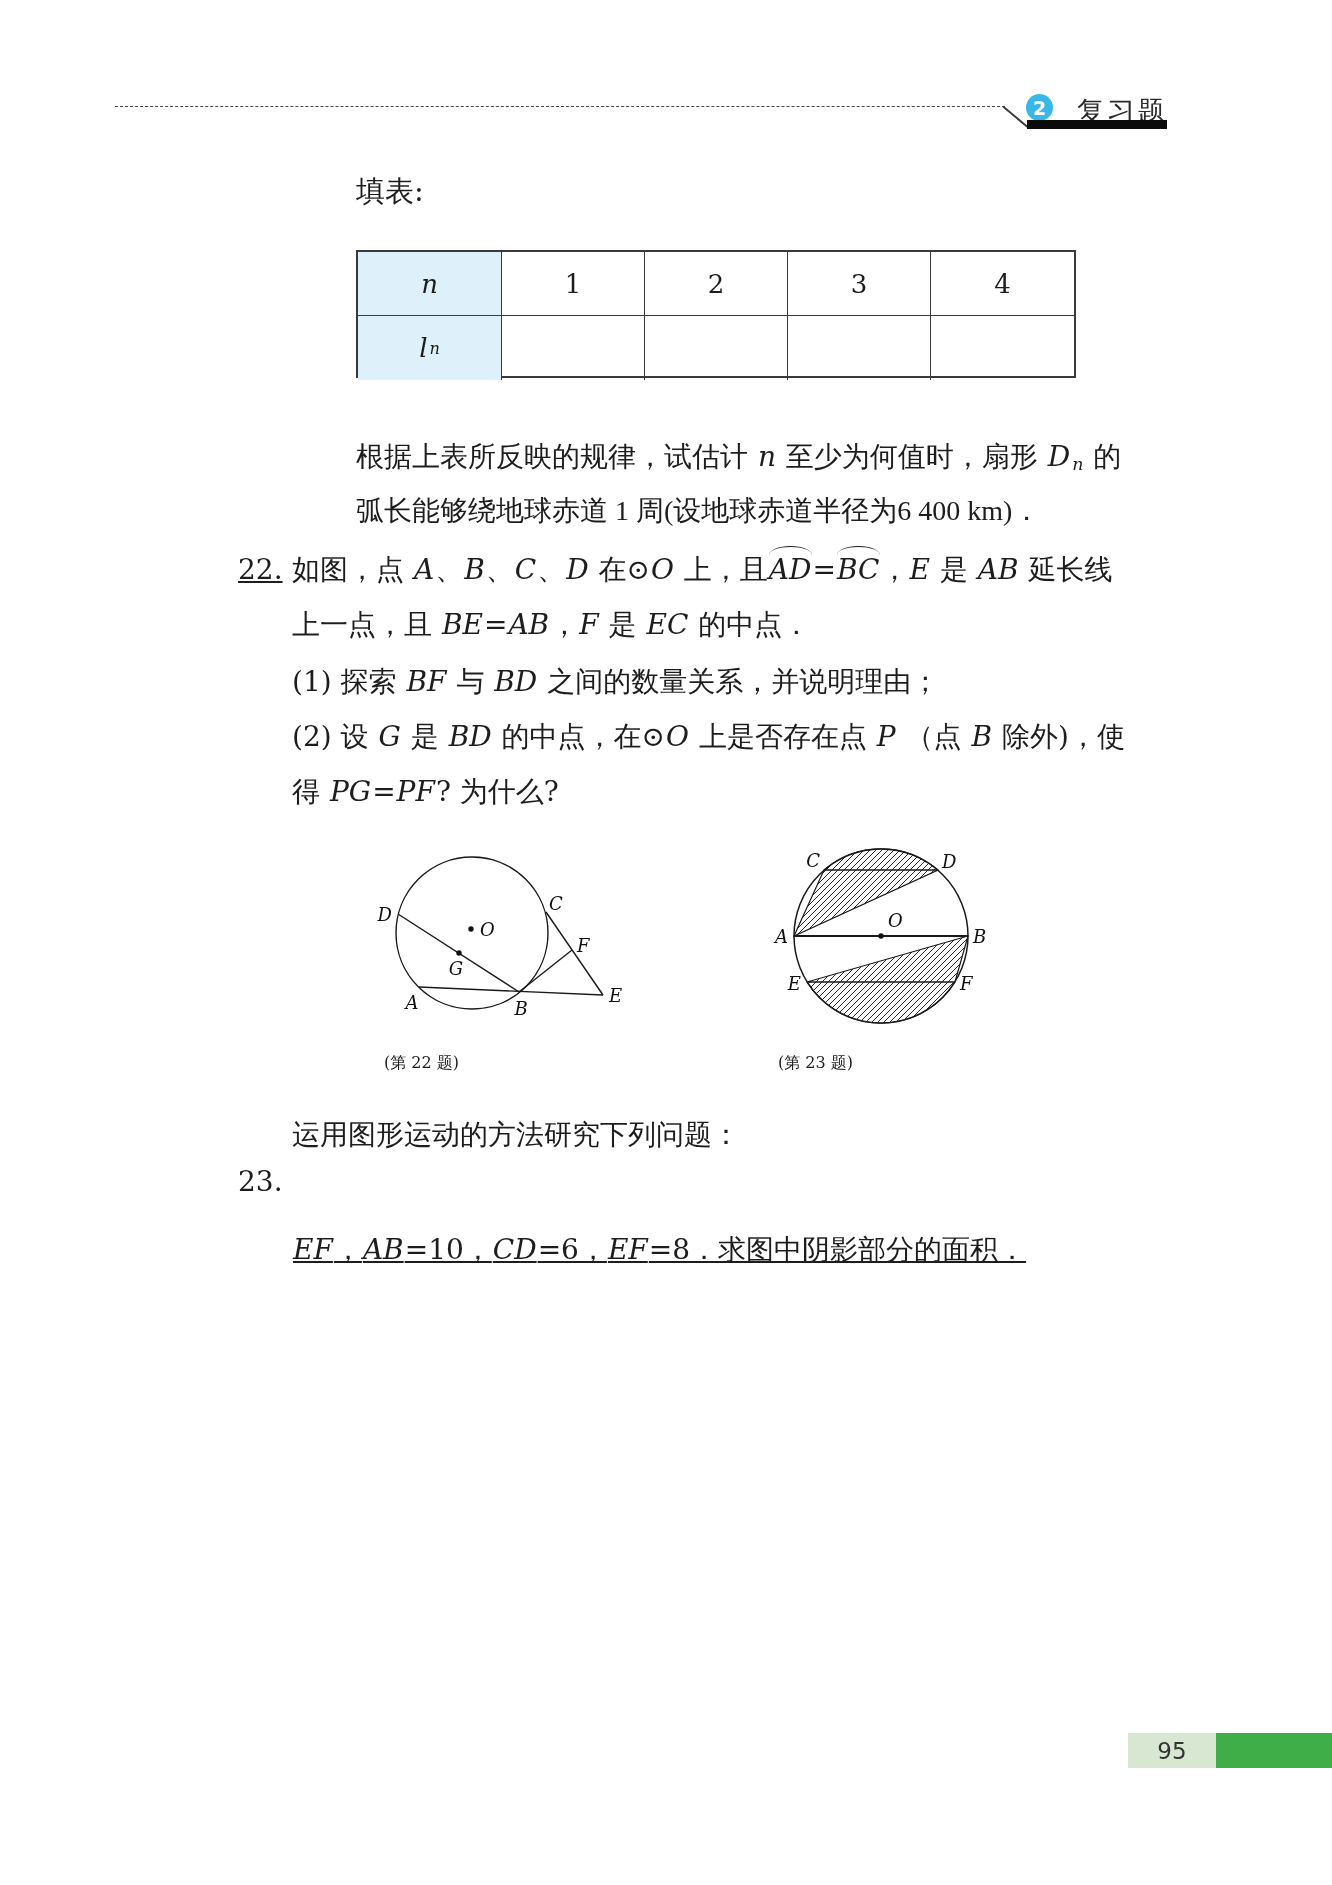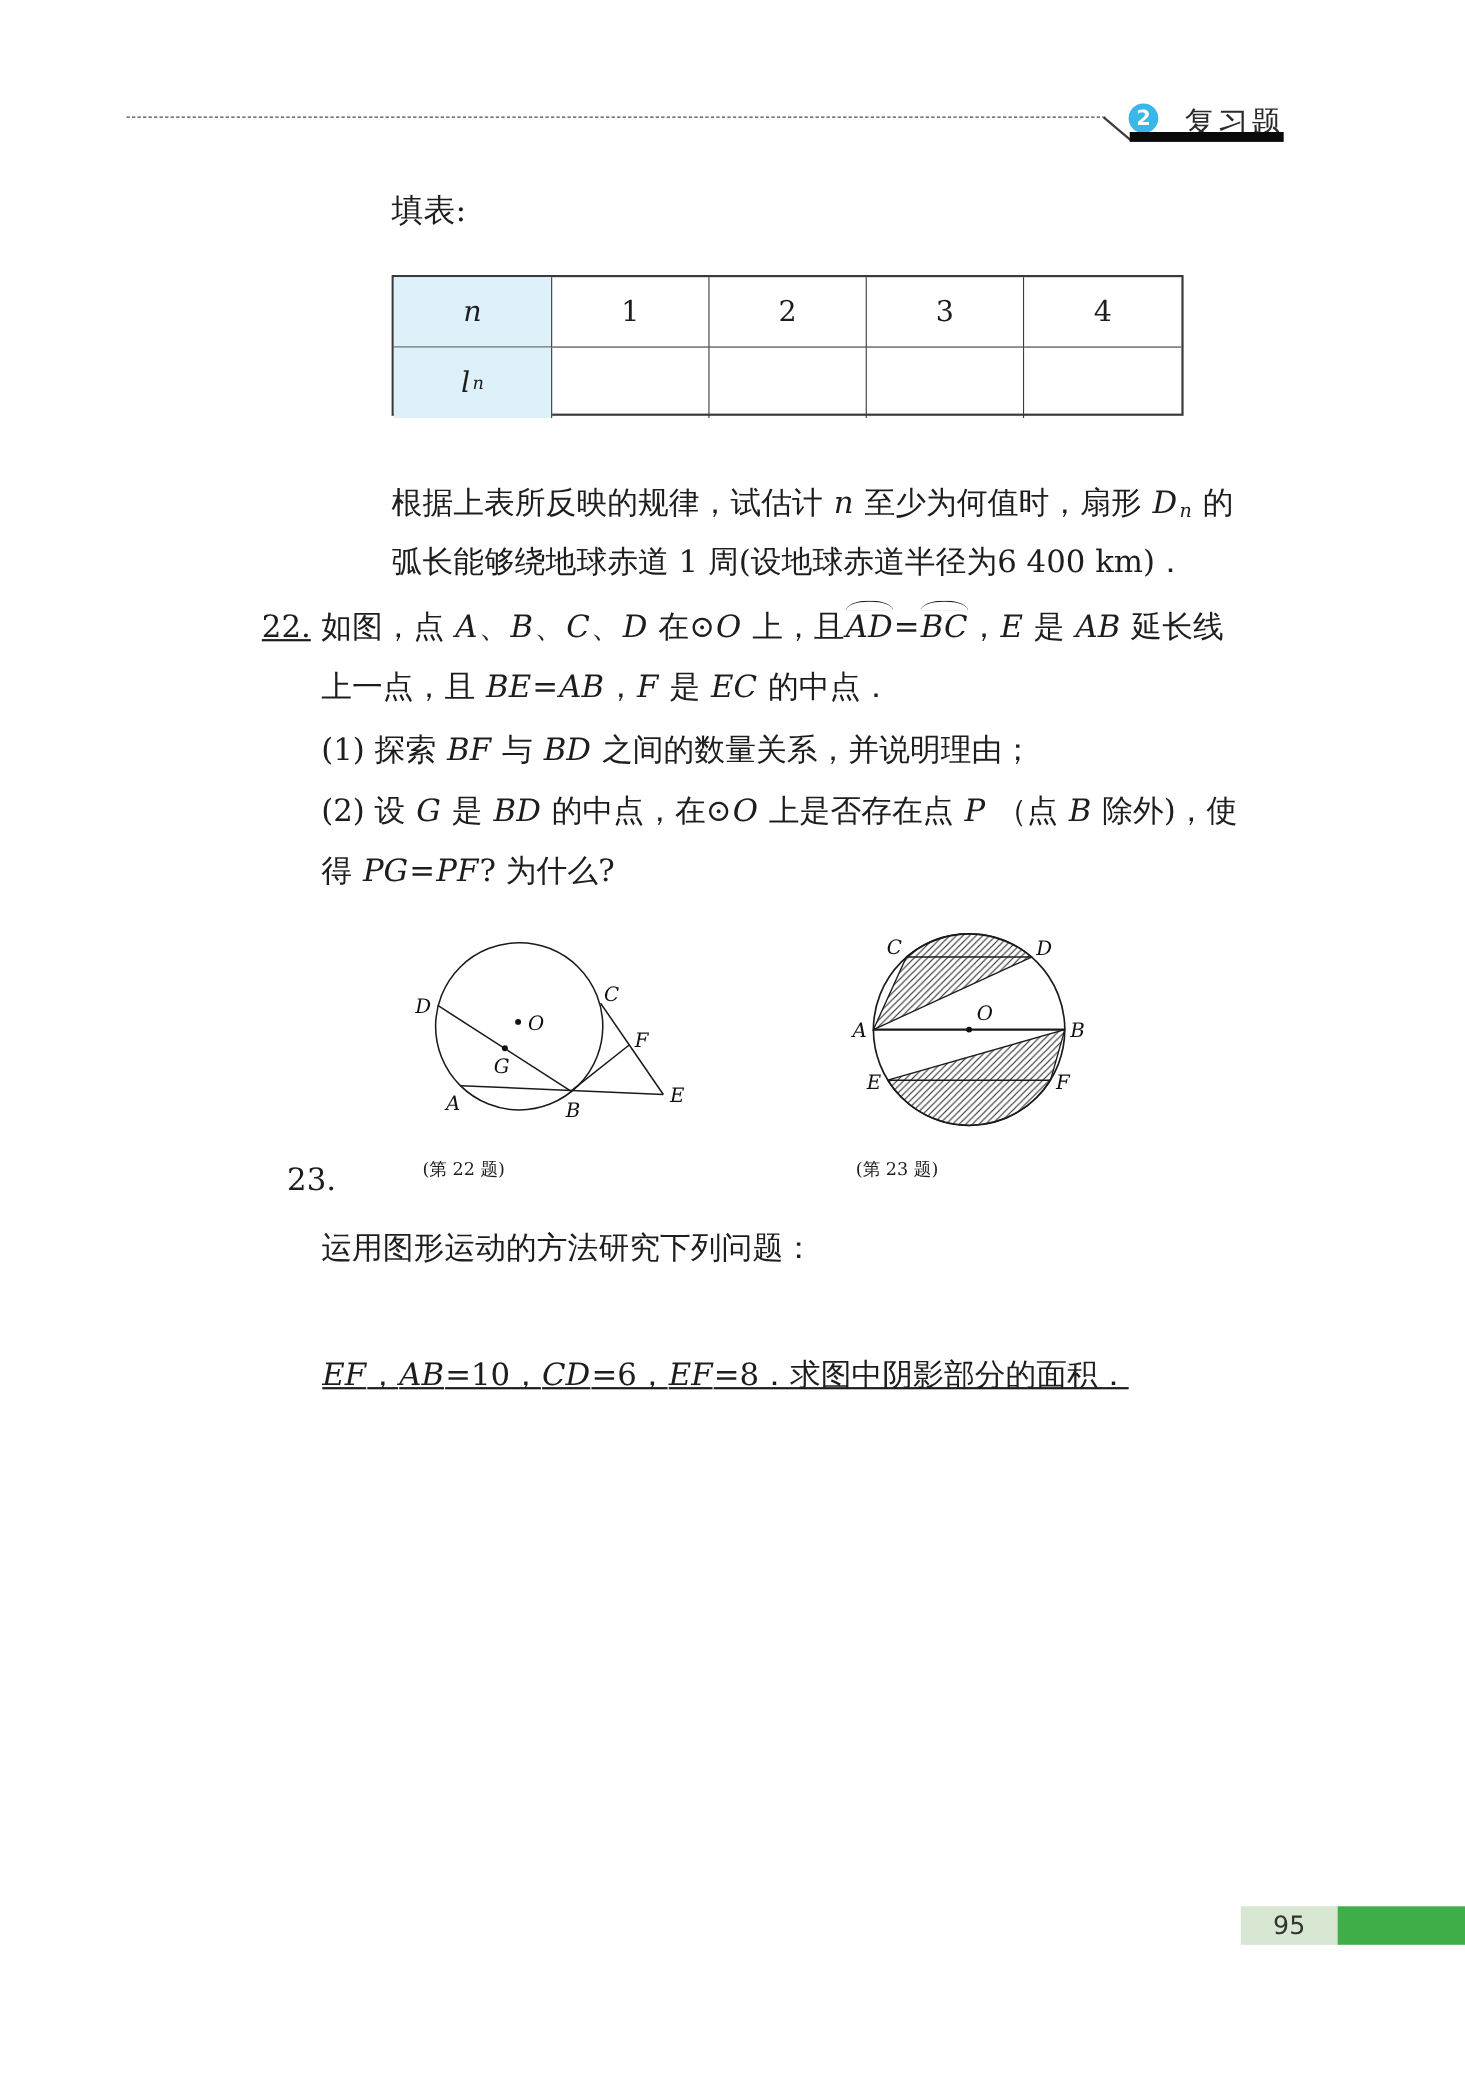--- a/index.html
+++ b/index.html
@@ -81,21 +81,21 @@
         <span class="math">l</span>
         <span class="math sub">n</span>
       </div>
     <div class="cell"></div>
     <div class="cell"></div>
     <div class="cell"></div>
     <div class="cell"></div>
   </div>
 
   <div class="line" style="left:356px; top:439px;"><span>根据上表所反映的规律，试估计 </span><span class="math">n</span><span> 至少为何值时，扇形 </span><span class="math">D</span><span class="math sub">n</span><span> 的</span></div>
-  <div class="line" style="left:356px; top:493px;"><span>弧长能够绕地球赤道 1 周(设地球赤道半径为6 400 km)．</span></div>
+  <div class="line" style="left:356px; top:493px;font-family:Liberation Serif, serif;"><span>弧长能够绕地球赤道 1 周(设地球赤道半径为6 400 km)．</span></div>
 
   <div class="line" style="left:238px; top:552px;text-decoration:underline;">22.</div>
   <div class="line" style="left:292px; top:552px;"><span>如图，点 </span><span class="math">A</span><span>、</span><span class="math">B</span><span>、</span><span class="math">C</span><span>、</span><span class="math">D</span><span> 在⊙</span><span class="math">O</span><span> 上，且</span><span class="math arc">AD</span><span>=</span><span class="math arc">BC</span><span>，</span><span class="math">E</span><span> 是 </span><span class="math">AB</span><span> 延长线</span></div>
   <div class="line" style="left:292px; top:607px;"><span>上一点，且 </span><span class="math">BE</span><span>=</span><span class="math">AB</span><span>，</span><span class="math">F</span><span> 是 </span><span class="math">EC</span><span> 的中点．</span></div>
   <div class="line" style="left:292px; top:664px;"><span>(1) 探索 </span><span class="math">BF</span><span> 与 </span><span class="math">BD</span><span> 之间的数量关系，并说明理由；</span></div>
   <div class="line" style="left:292px; top:719px;"><span>(2) 设 </span><span class="math">G</span><span> 是 </span><span class="math">BD</span><span> 的中点，在⊙</span><span class="math">O</span><span> 上是否存在点 </span><span class="math">P</span><span> （点 </span><span class="math">B</span><span> 除外)，使</span></div>
   <div class="line" style="left:292px; top:774px;"><span>得 </span><span class="math">PG</span><span>=</span><span class="math">PF</span><span>? 为什么?</span></div>
 
   <svg class="abs" style="left:330px; top:840px;" width="330" height="200" viewBox="0 0 330 200">
     <circle cx="142" cy="93" r="76" fill="none" stroke="#1a1a1a" stroke-width="1.4"></circle>
@@ -134,21 +134,21 @@
     <text x="50" y="37" text-anchor="end" class="fig-label">C</text>
     <text x="172" y="38" class="fig-label">D</text>
     <text x="118" y="97" class="fig-label">O</text>
     <text x="18" y="113" text-anchor="end" class="fig-label">A</text>
     <text x="203" y="113" class="fig-label">B</text>
     <text x="31" y="160" text-anchor="end" class="fig-label">E</text>
     <text x="190" y="160" class="fig-label">F</text>
   </svg>
   <div class="caption" style="left:778px;">(第 23 题)</div>
 
-  <div class="line" style="left:238px; top:1055px;margin-left:23px;">23.</div>
+  <div class="line" style="left:238px; top:1164px;">23.</div>
   <div class="line" style="left:292px; top:1117px;"><span>运用图形运动的方法研究下列问题：</span></div>
   <div class="line" style="left:292px; top:1232px;text-decoration:underline;"><span class="math">EF</span><span>，</span><span class="math">AB</span><span>=10，</span><span class="math">CD</span><span>=6，</span><span class="math">EF</span><span>=8．求图中阴影部分的面积．</span></div>
 
   <div class="pagebox">
     <span>95</span>
   </div>
   <div class="pagebar"></div>
 
 </div>
 

